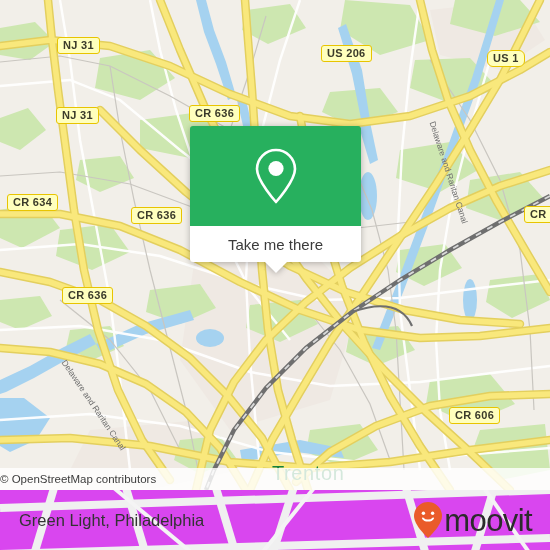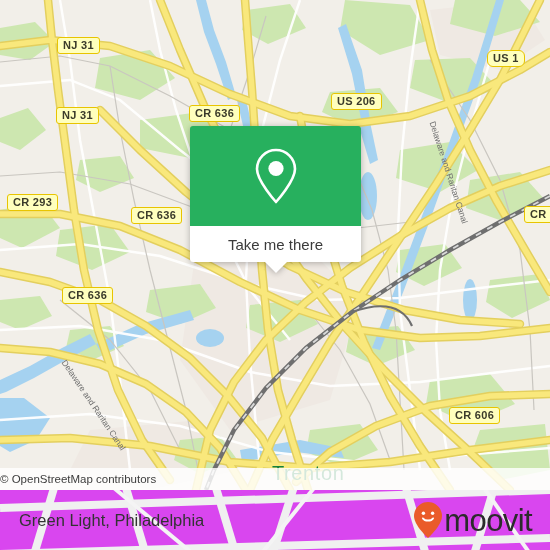--- a/index.html
+++ b/index.html
@@ -295,23 +295,23 @@
     </svg>
 
     <div class="canal-label" style="left:437px; top:120px; transform:rotate(72deg); transform-origin:left top;">Delaware and Raritan Canal</div>
     <div class="canal-label" style="left:68px; top:358px; transform:rotate(56deg); transform-origin:left top;">Delaware and Raritan Canal</div>
 
     <div class="placelabel" style="left:272px; top:462px;">Trenton</div>
 
     <div class="shield" style="left:57px;  top:37px;">NJ 31</div>
     <div class="shield" style="left:56px;  top:107px;">NJ 31</div>
     <div class="shield" style="left:189px; top:105px;">CR 636</div>
-    <div class="shield" style="left:331px; top:45px;margin-top:48px;">US 206</div>
+    <div class="shield" style="left:321px; top:45px;">US 206</div>
     <div class="shield" style="left:487px; top:50px;border-radius:6px;">US 1</div>
-    <div class="shield" style="left:7px;   top:194px;">CR 293</div>
+    <div class="shield" style="left:7px;   top:194px;">CR 634</div>
     <div class="shield" style="left:131px; top:207px;">CR 636</div>
     <div class="shield" style="left:524px; top:206px;">CR 6</div>
     <div class="shield" style="left:62px;  top:287px;">CR 636</div>
     <div class="shield" style="left:449px; top:407px;">CR 606</div>
 
     <div id="attrib">
       <span>© OpenStreetMap contributors</span>
     </div>
 
     <div id="callout">

